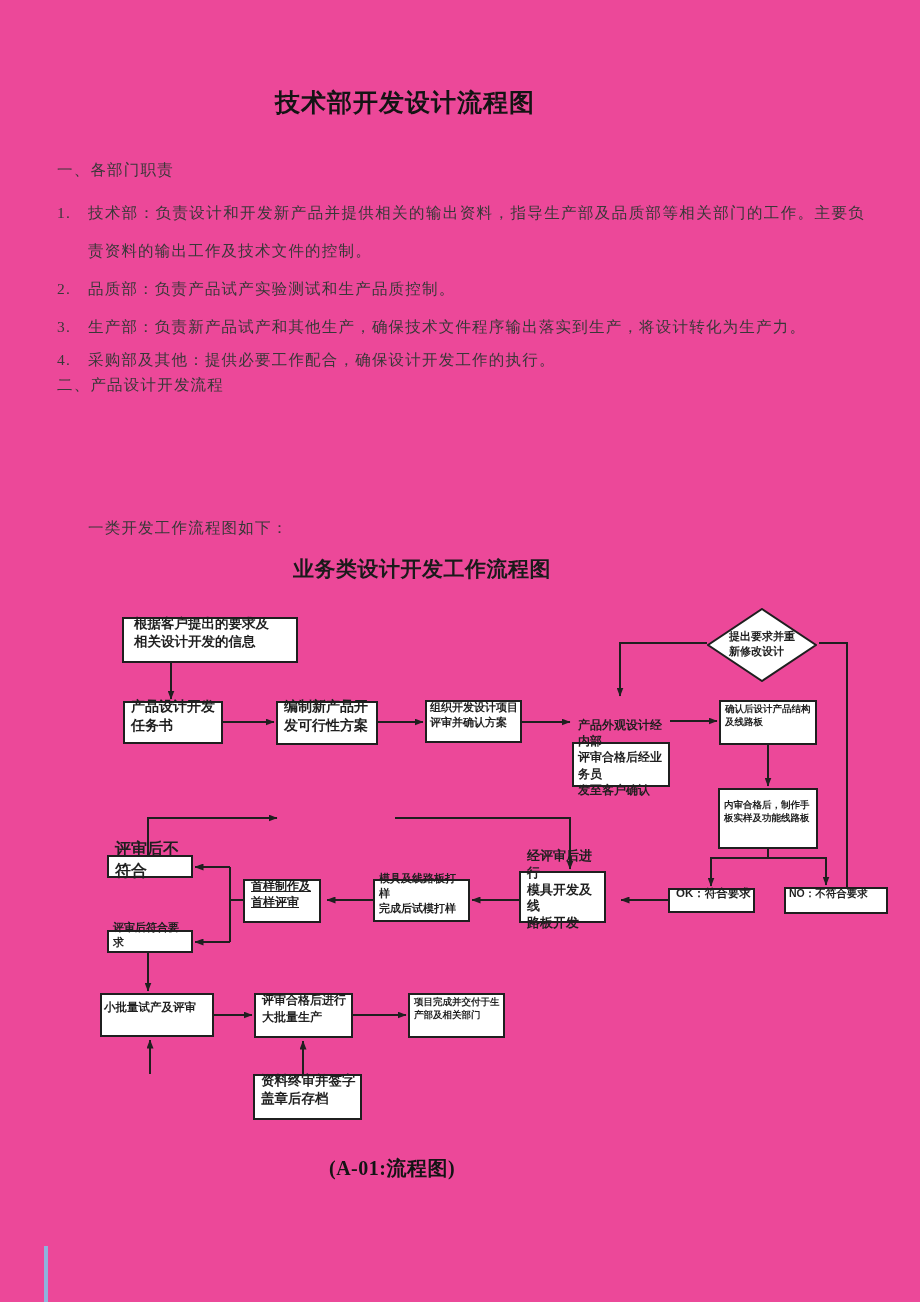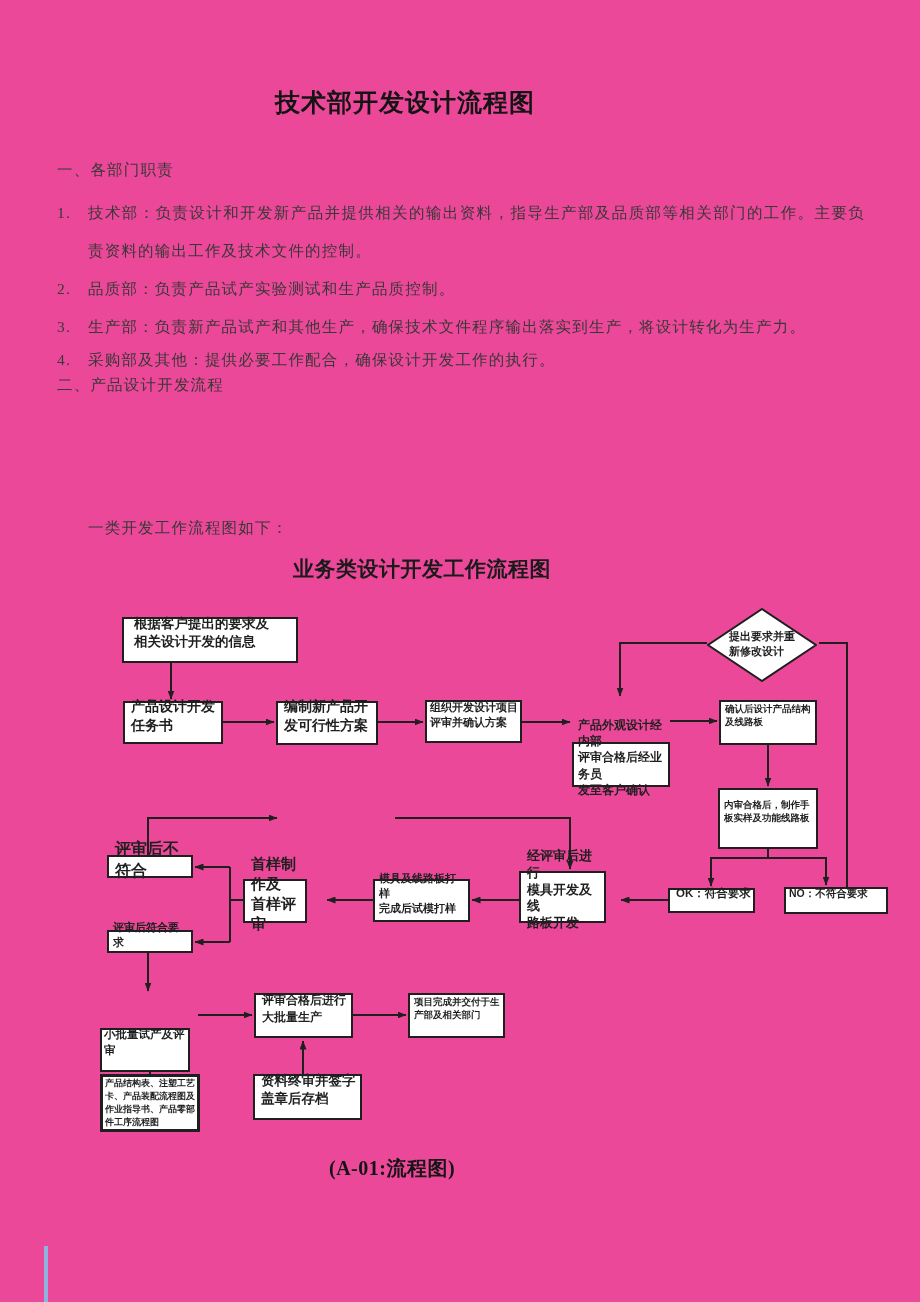--- a/index.html
+++ b/index.html
@@ -124,33 +124,29 @@
 及线路板</div>
   <div class="fnode" style="left:718px;top:788px;width:100px;height:61px;font-size:9.5px;padding-left:4px;">内审合格后，制作手
 板实样及功能线路板</div>
   <div class="fnode" style="left:668px;top:888px;width:87px;height:25px;font-size:11.5px;">OK：符合要求</div>
   <div class="fnode" style="left:784px;top:887px;width:104px;height:27px;font-size:10.5px;padding-left:3px;">NO：不符合要求</div>
   <div class="fnode" style="left:519px;top:871px;width:87px;height:52px;font-size:13px;line-height:1.28;">经评审后进行
 模具开发及线
 路板开发</div>
   <div class="fnode" style="left:373px;top:879px;width:97px;height:43px;font-size:11px;padding-left:4px;">模具及线路板打样
 完成后试模打样</div>
-  <div class="fnode" style="left:243px;top:879px;width:64px;height:44px;font-size:15px;">首样制作及
+  <div class="fnode" style="left:243px;top:879px;width:78px;height:44px;font-size:12px;text-decoration:underline;">首样制作及
 首样评审</div>
   <div class="fnode" style="left:107px;top:855px;width:86px;height:23px;font-size:16px;">评审后不符合</div>
   <div class="fnode" style="left:107px;top:930px;width:86px;height:23px;font-size:11px;padding-left:4px;">评审后符合要求</div>
-  <div class="fnode" style="left:100px;top:1028px;width:90px;height:44px;font-size:11.5px;padding-left:2px;">小批量试产及评审</div>
+  <div class="fnode" style="left:100px;top:993px;width:114px;height:44px;font-size:11.5px;padding-left:2px;">小批量试产及评审</div>
   <div class="fnode" style="left:254px;top:993px;width:99px;height:45px;font-size:12px;">评审合格后进行
 大批量生产</div>
   <div class="fnode" style="left:408px;top:993px;width:97px;height:45px;font-size:9.5px;padding-left:4px;">项目完成并交付于生
 产部及相关部门</div>
-  <div class="fnode thick" style="left:100px;top:1074px;width:100px;height:58px;font-size:9px;padding:2px;line-height:1.45;">产品结构表、注塑工艺
-卡、产品装配流程图及
-作业指导书、产品零部
-件工序流程图</div>
   <div class="fnode" style="left:253px;top:1074px;width:109px;height:46px;font-size:13.5px;">资料终审并签字
 盖章后存档</div>
 
   <div class="dnode" style="left:707px;top:608px;width:110px;height:74px;font-size:11px;">
     <svg width="110" height="74" viewBox="0 0 110 74">
       <polygon points="55,1 109,37 55,73 1,37" fill="#fff" stroke="#1f1f1f" stroke-width="2"></polygon>
     </svg>
     <span>提出要求并重
 新修改设计</span>
   </div>

